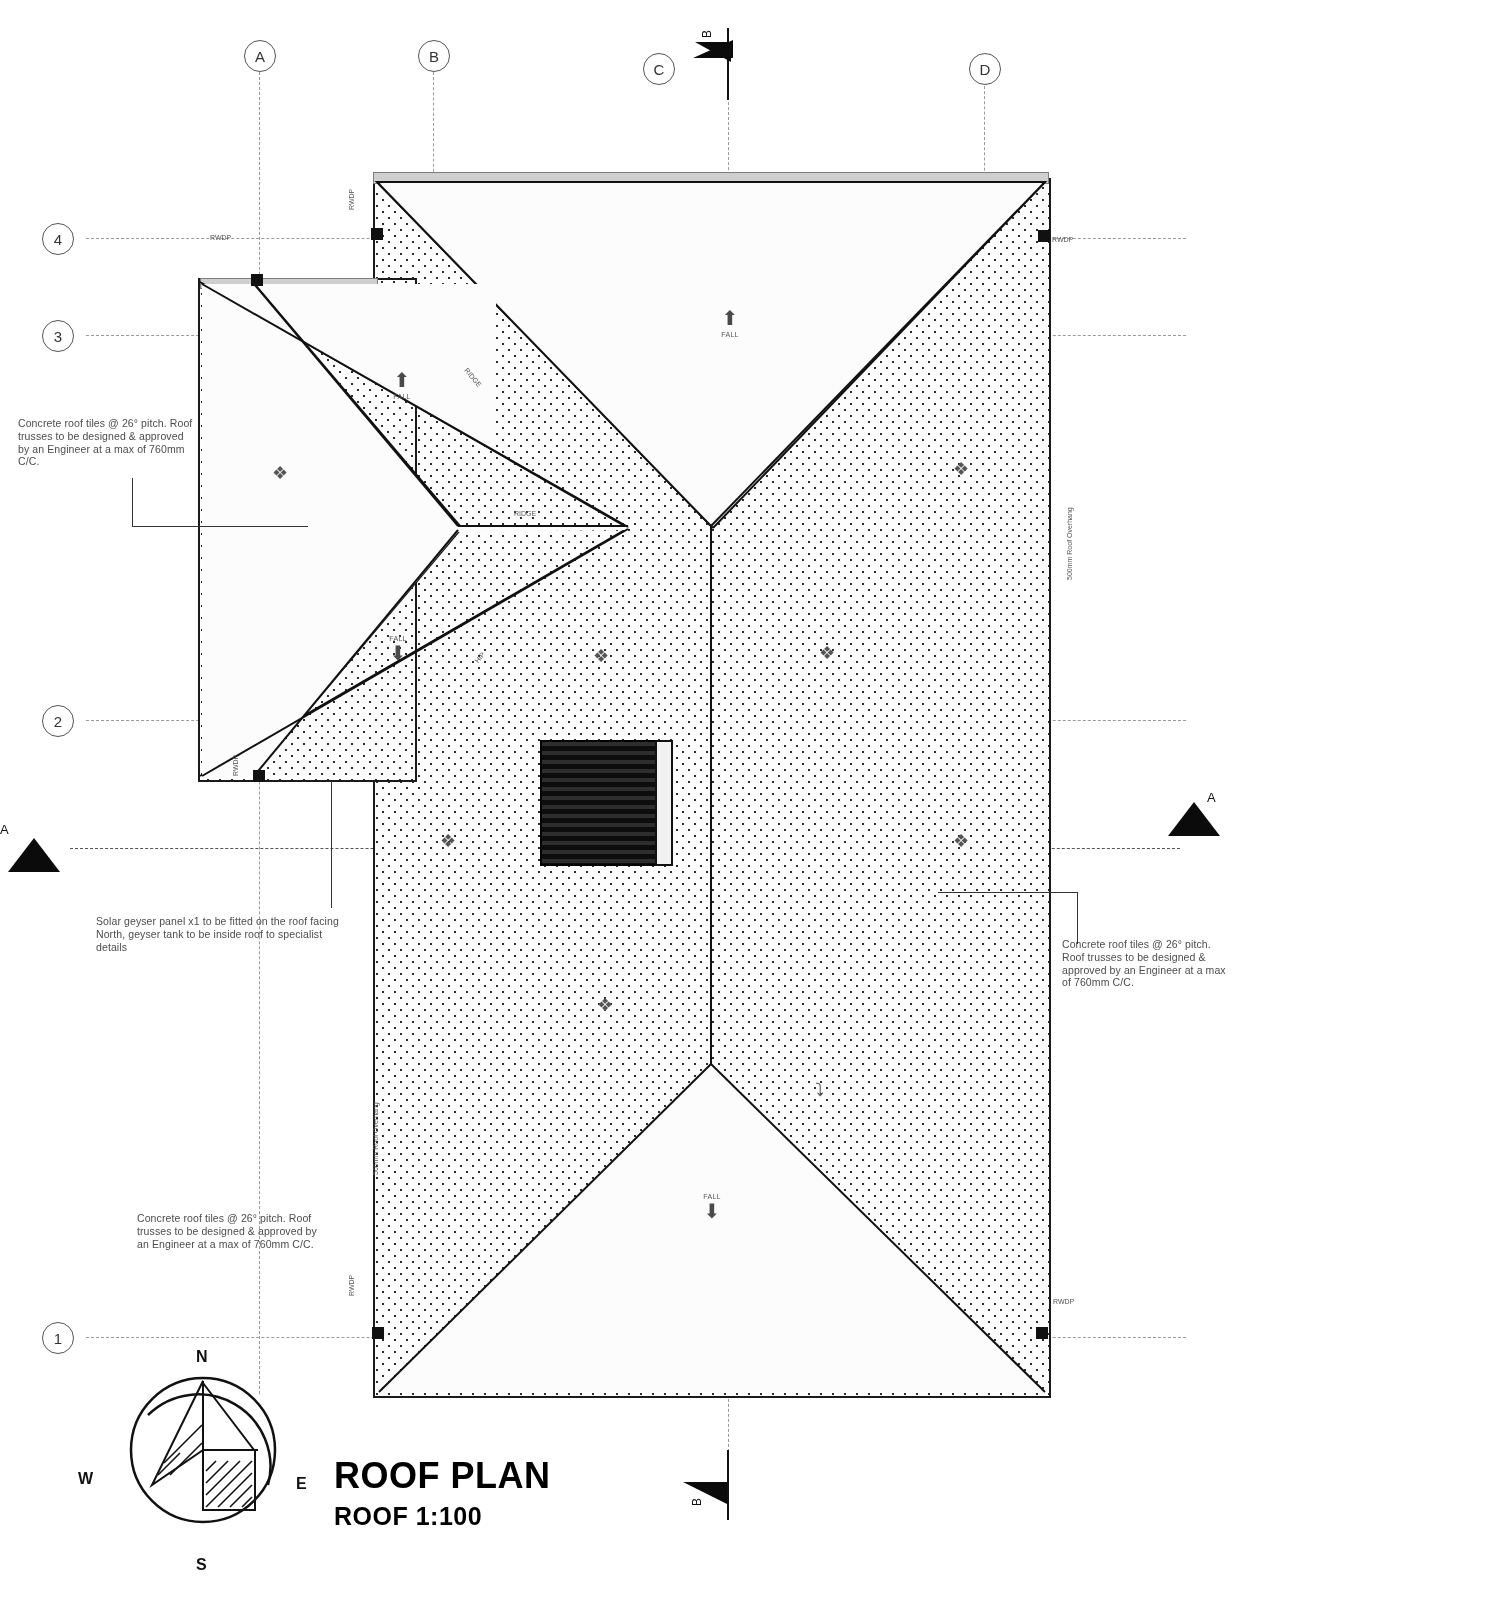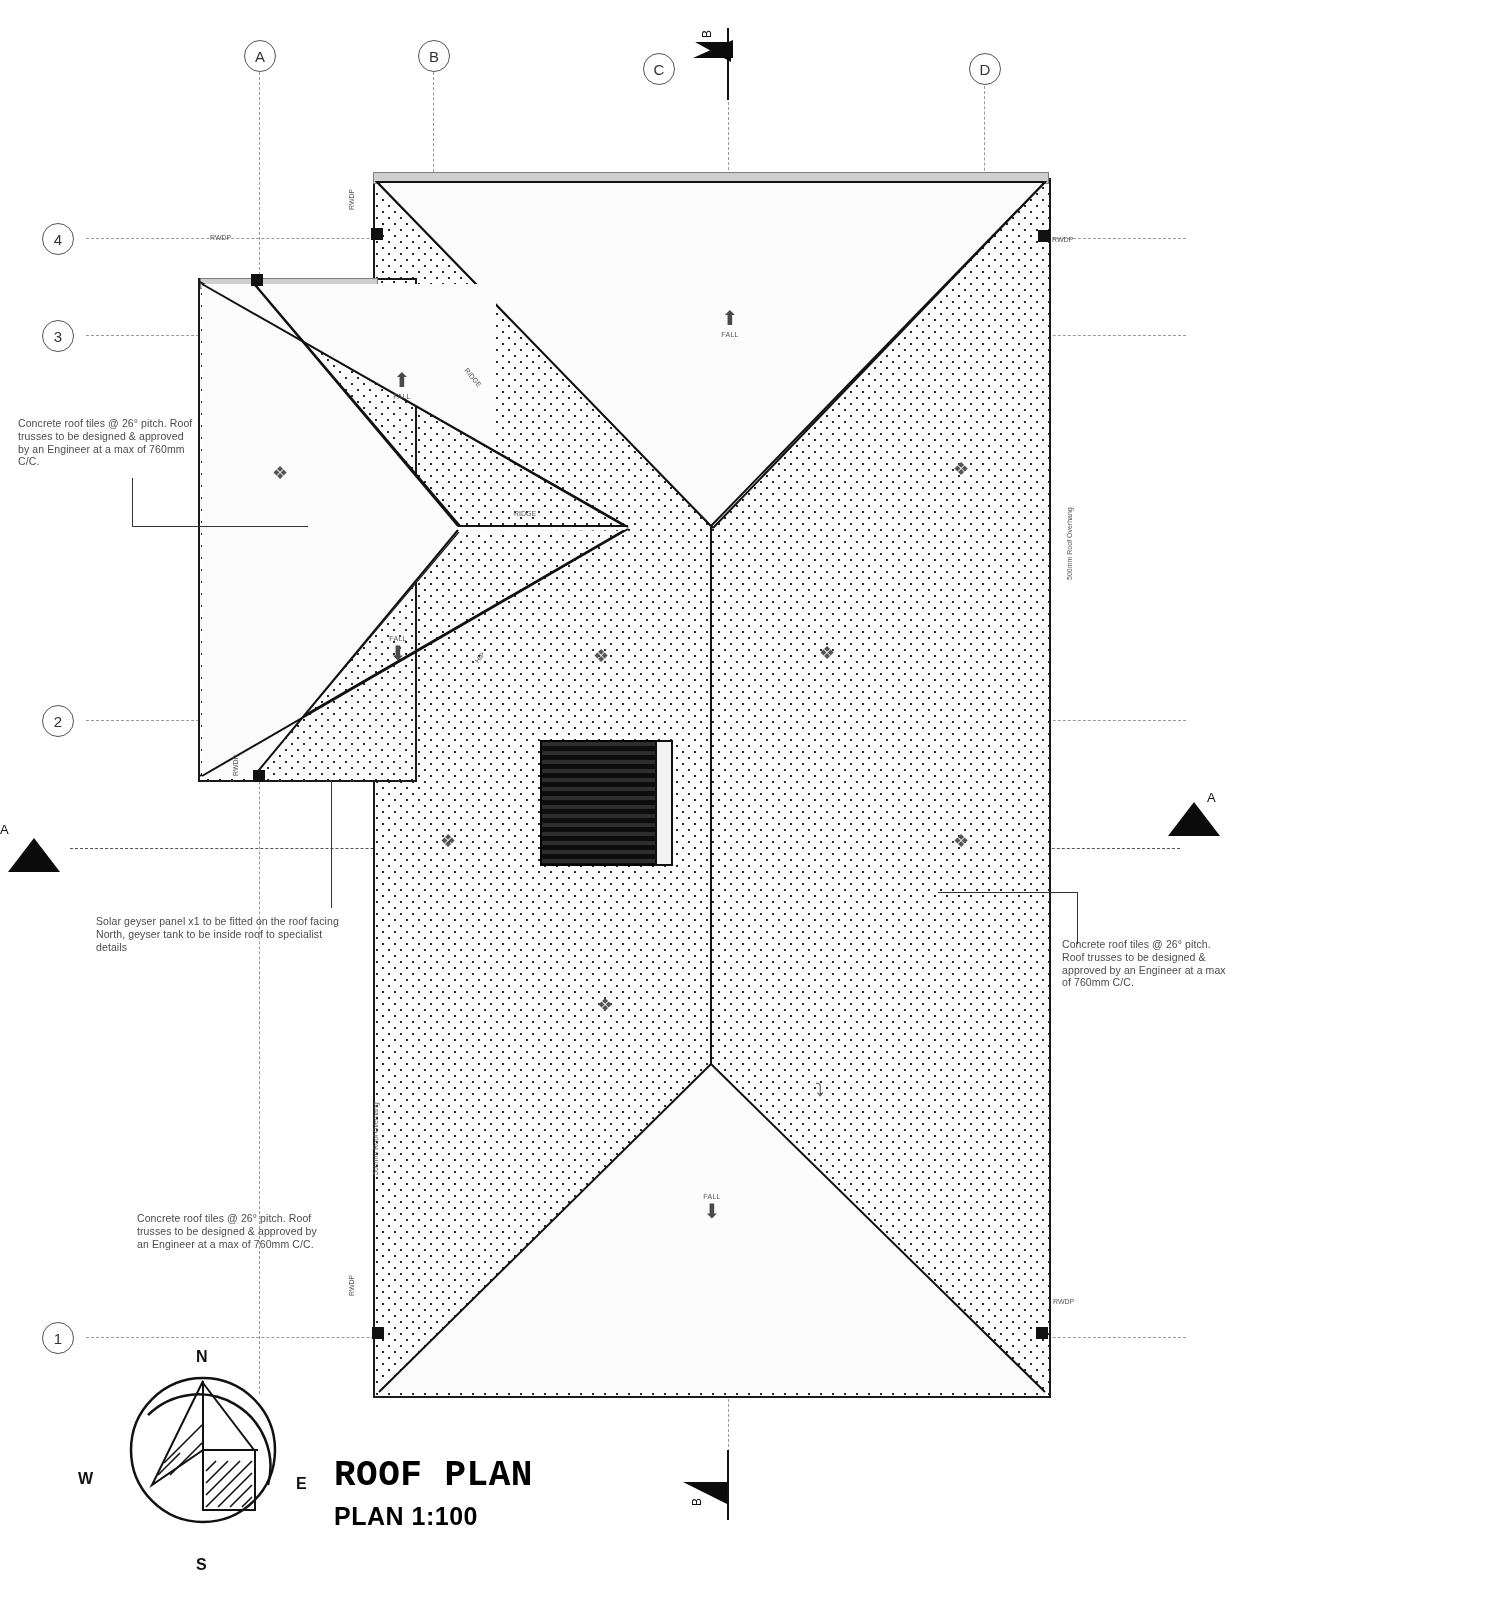--- a/index.html
+++ b/index.html
@@ -296,16 +296,16 @@
         <line x1="40" y1="120" x2="62" y2="98"></line>
       </g>
       <path d="M30 60 A72 72 0 0 1 150 130" fill="none" stroke="#111" stroke-width="2.5" stroke-dasharray="0"></path>
     </svg>
   </div>
   <div class="cdir" style="left:196px;top:1348px;">N</div>
   <div class="cdir" style="left:196px;top:1556px;">S</div>
   <div class="cdir" style="left:296px;top:1475px;">E</div>
   <div class="cdir" style="left:78px;top:1470px;">W</div>
 
-  <div class="title title-main" style="left:334px;top:1455px;font-family:Liberation Mono, monospace;">ROOF PLAN</div>
-  <div class="title title-sub" style="left:334px;top:1502px;">PLAN 1:100</div>
+  <div class="title title-main" style="left:334px;top:1455px;">ROOF PLAN</div>
+  <div class="title title-sub" style="left:334px;top:1502px;">ROOF 1:100</div>
 
 </div>
 
 </body></html>

